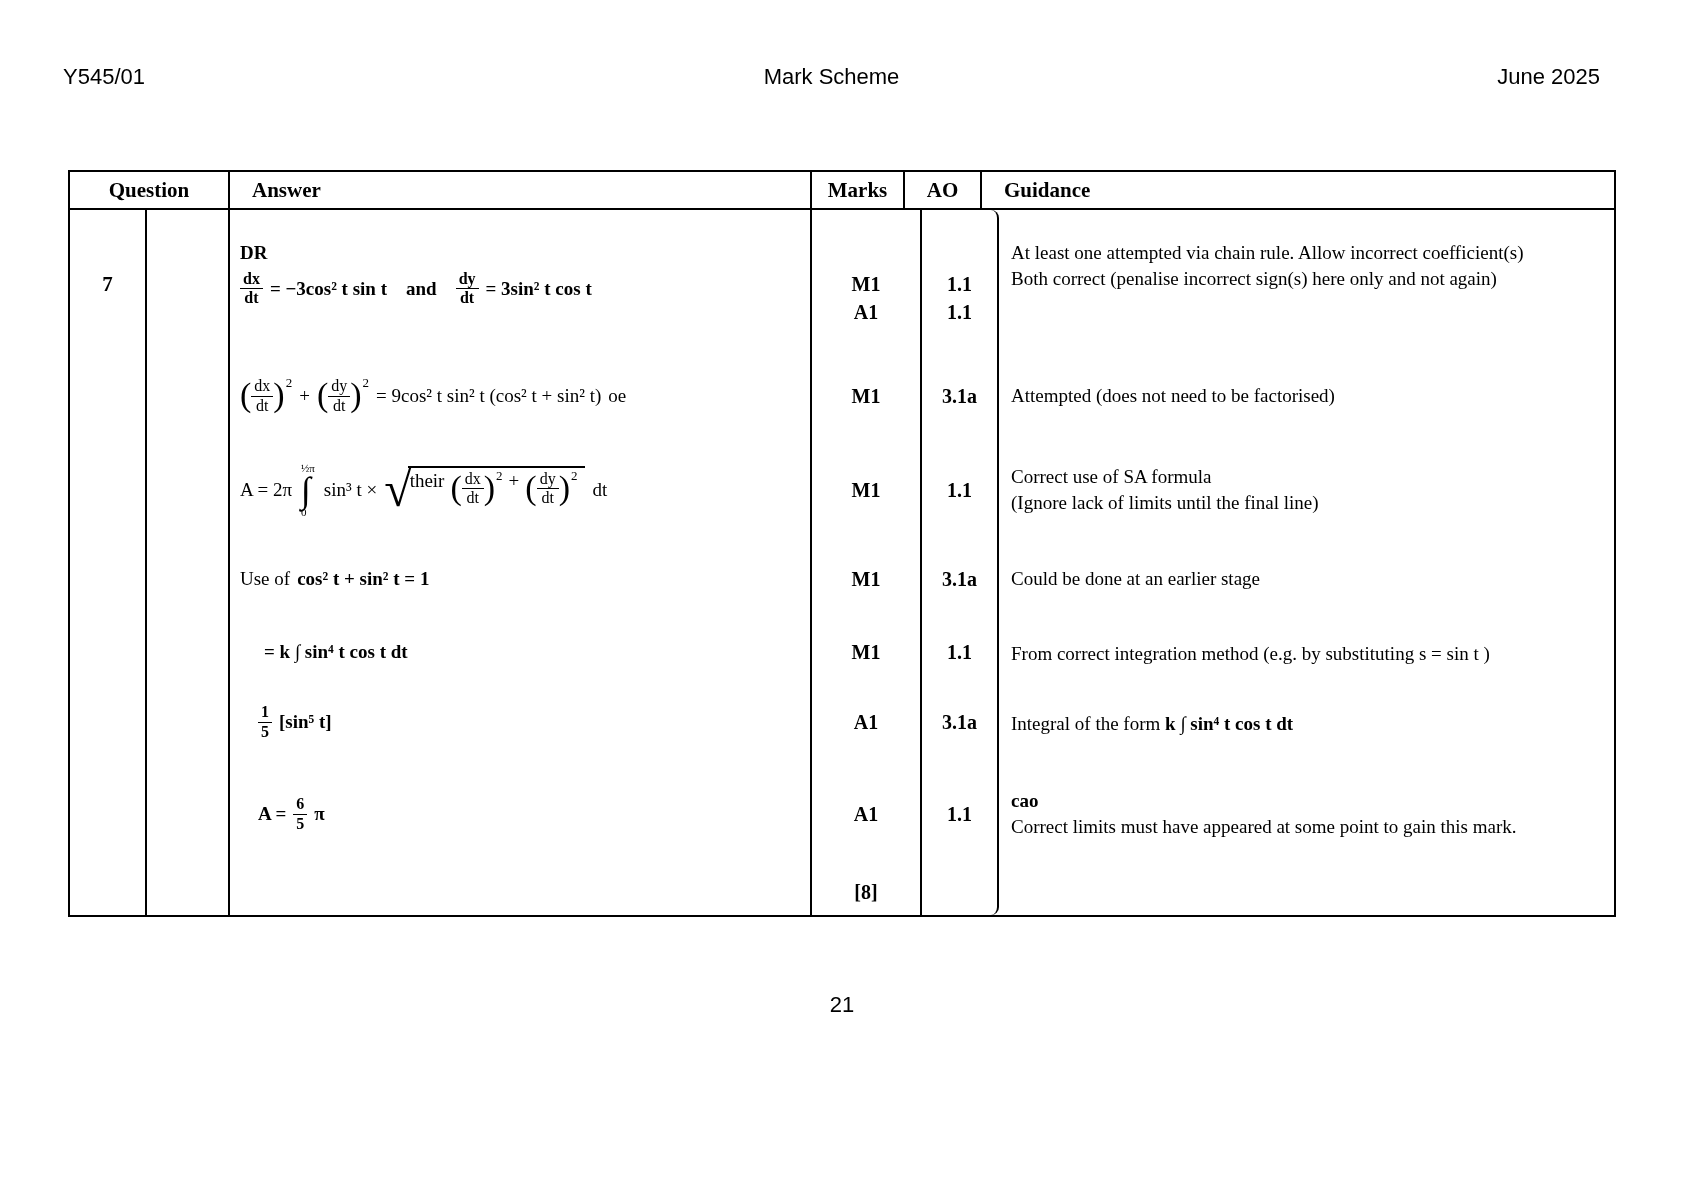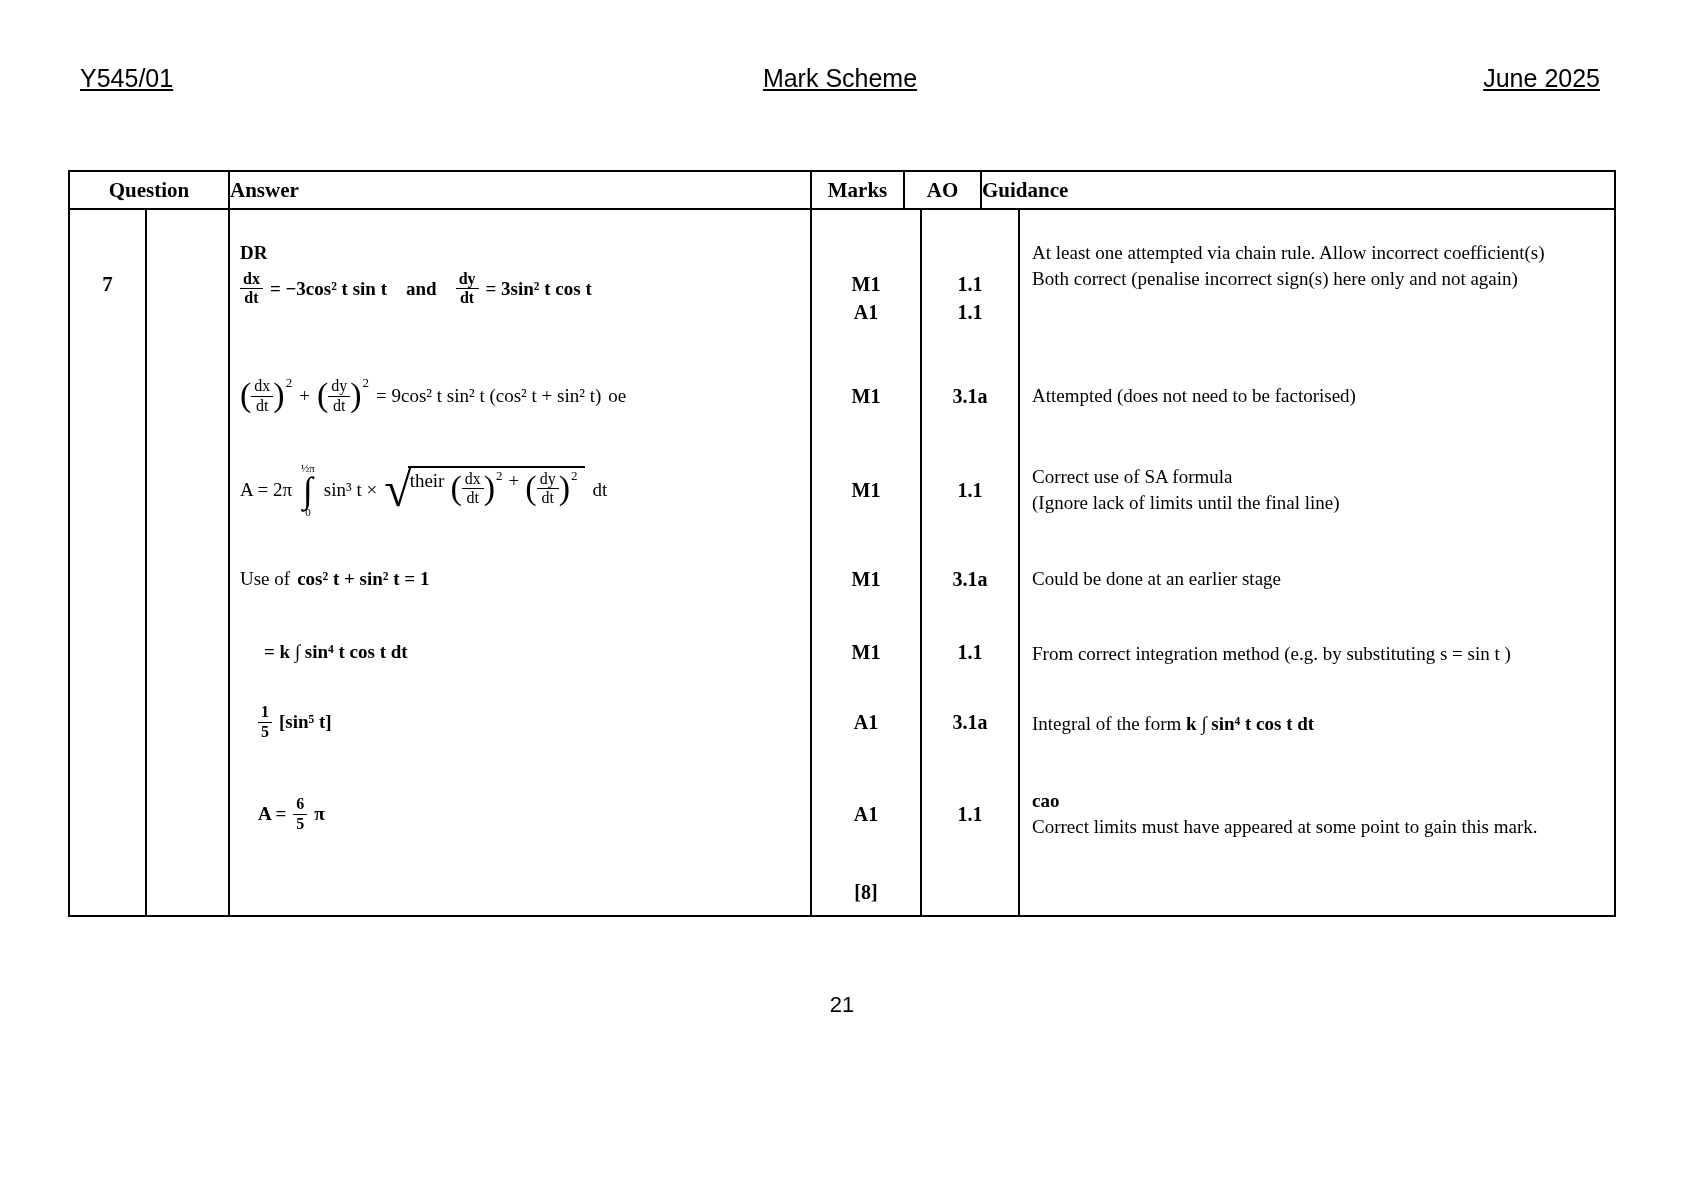--- a/index.html
+++ b/index.html
@@ -7,25 +7,24 @@
   body {
     width: 1684px; height: 1191px;
     font-family: "Liberation Serif", "DejaVu Serif", serif;
     color: #000;
     position: relative;
   }
   .page { position: relative; width: 1684px; height: 1191px; overflow: hidden; }
 
   
   .page-header {
-    position: absolute; top: 64px; left: 80px; right: 84px;
+    position: absolute; top: 64px; left: 63px; right: 84px;
     display: grid; grid-template-columns: 1fr auto 1fr;
     font-family: "Liberation Sans", "DejaVu Sans", sans-serif;
-    font-size: 25px;
-    text-decoration: underline;
+    font-size: 22px;
   }
   .page-header .hl { text-align: left; }
   .page-header .hc { text-align: center; }
   .page-header .hr { text-align: right; }
   .page-footer {
     position: absolute; top: 992px; left: 0; right: 0;
     text-align: center;
     font-family: "Liberation Sans", "DejaVu Sans", sans-serif;
     font-size: 22px;
   }
@@ -39,29 +38,29 @@
   .thead {
     display: grid;
     grid-template-columns: 160px 582px 93px 77px 1fr;
     height: 38px;
     border-bottom: 2px solid #000;
     font-weight: bold; font-size: 21px;
   }
   .thead > div { border-right: 2px solid #000; display: flex; align-items: center; }
   .thead > div:last-child { border-right: none; }
   .th-center { justify-content: center; }
-  .th-left { padding-left: 0; }
+  .th-left { padding-left: 22px; }
 
   .tbody { display: flex; height: 705px; }
   .col { height: 100%; }
   .col-qnum  { width: 77px;  border-right: 2px solid #000; }
   .col-qsub  { width: 83px;  border-right: 2px solid #000; }
   .col-ans   { width: 582px; border-right: 2px solid #000; }
   .col-marks { width: 110px;  border-right: 2px solid #000; }
-  .col-ao    { width: 98px;  border-right: 2px solid #000; }
+  .col-ao    { width: 77px;  border-right: 2px solid #000; border-radius: 8px; }
   .col-guid  { flex: 1; }
 
   .qnum { padding-top: 62px; text-align: center; font-weight: bold; font-size: 21px; }
 
   
   .h1 { height: 142px; } .h2 { height: 88px; }  .h3 { height: 100px; }
   .h4 { height: 78px; }  .h5 { height: 68px; }  .h6 { height: 72px; }
   .h7 { height: 112px; } .h8 { height: 45px; }
 
   
@@ -73,21 +72,21 @@
   .indent1 { padding-left: 24px; }
   .indent2 { padding-left: 18px; }
 
   
   .frac { display: inline-block; text-align: center; font-size: 16px; line-height: 1.15; vertical-align: middle; }
   .frac .num { display: block; border-bottom: 1.5px solid #000; padding: 0 3px; }
   .frac .den { display: block; padding: 0 3px; }
   .pgroup { display: inline-flex; align-items: center; }
   .bp { font-size: 34px; font-weight: normal; line-height: 0; position: relative; top: -1px; }
   .sup { font-size: 13px; align-self: flex-start; margin-top: -2px; margin-left: 1px; }
-  .bigint { display: inline-flex; flex-direction: column; align-items: center; line-height: 1; margin: 0 2px; }
+  .bigint { display: inline-flex; flex-direction: column; align-items: flex-start; line-height: 1; margin: 0 2px; }
   .bigint .lim { font-size: 11px; line-height: 1.1; }
   .bigint .isym { font-size: 36px; line-height: 0.9; }
   .sqrt { display: inline-flex; align-items: flex-start; }
   .rad { font-size: 50px; line-height: 46px; margin-right: -4px; }
   .sqrt-body { border-top: 2px solid #000; min-height: 48px; display: inline-flex; align-items: flex-start; gap: 6px; padding: 2px 8px 0 2px; }
   .andgap { margin: 0 12px; }
 
   
   .mk, .aoc { display: flex; flex-direction: column; align-items: center; justify-content: center; font-weight: bold; font-size: 20px; }
   .mk.top, .aoc.top { justify-content: flex-start; padding-top: 60px; line-height: 28px; }

